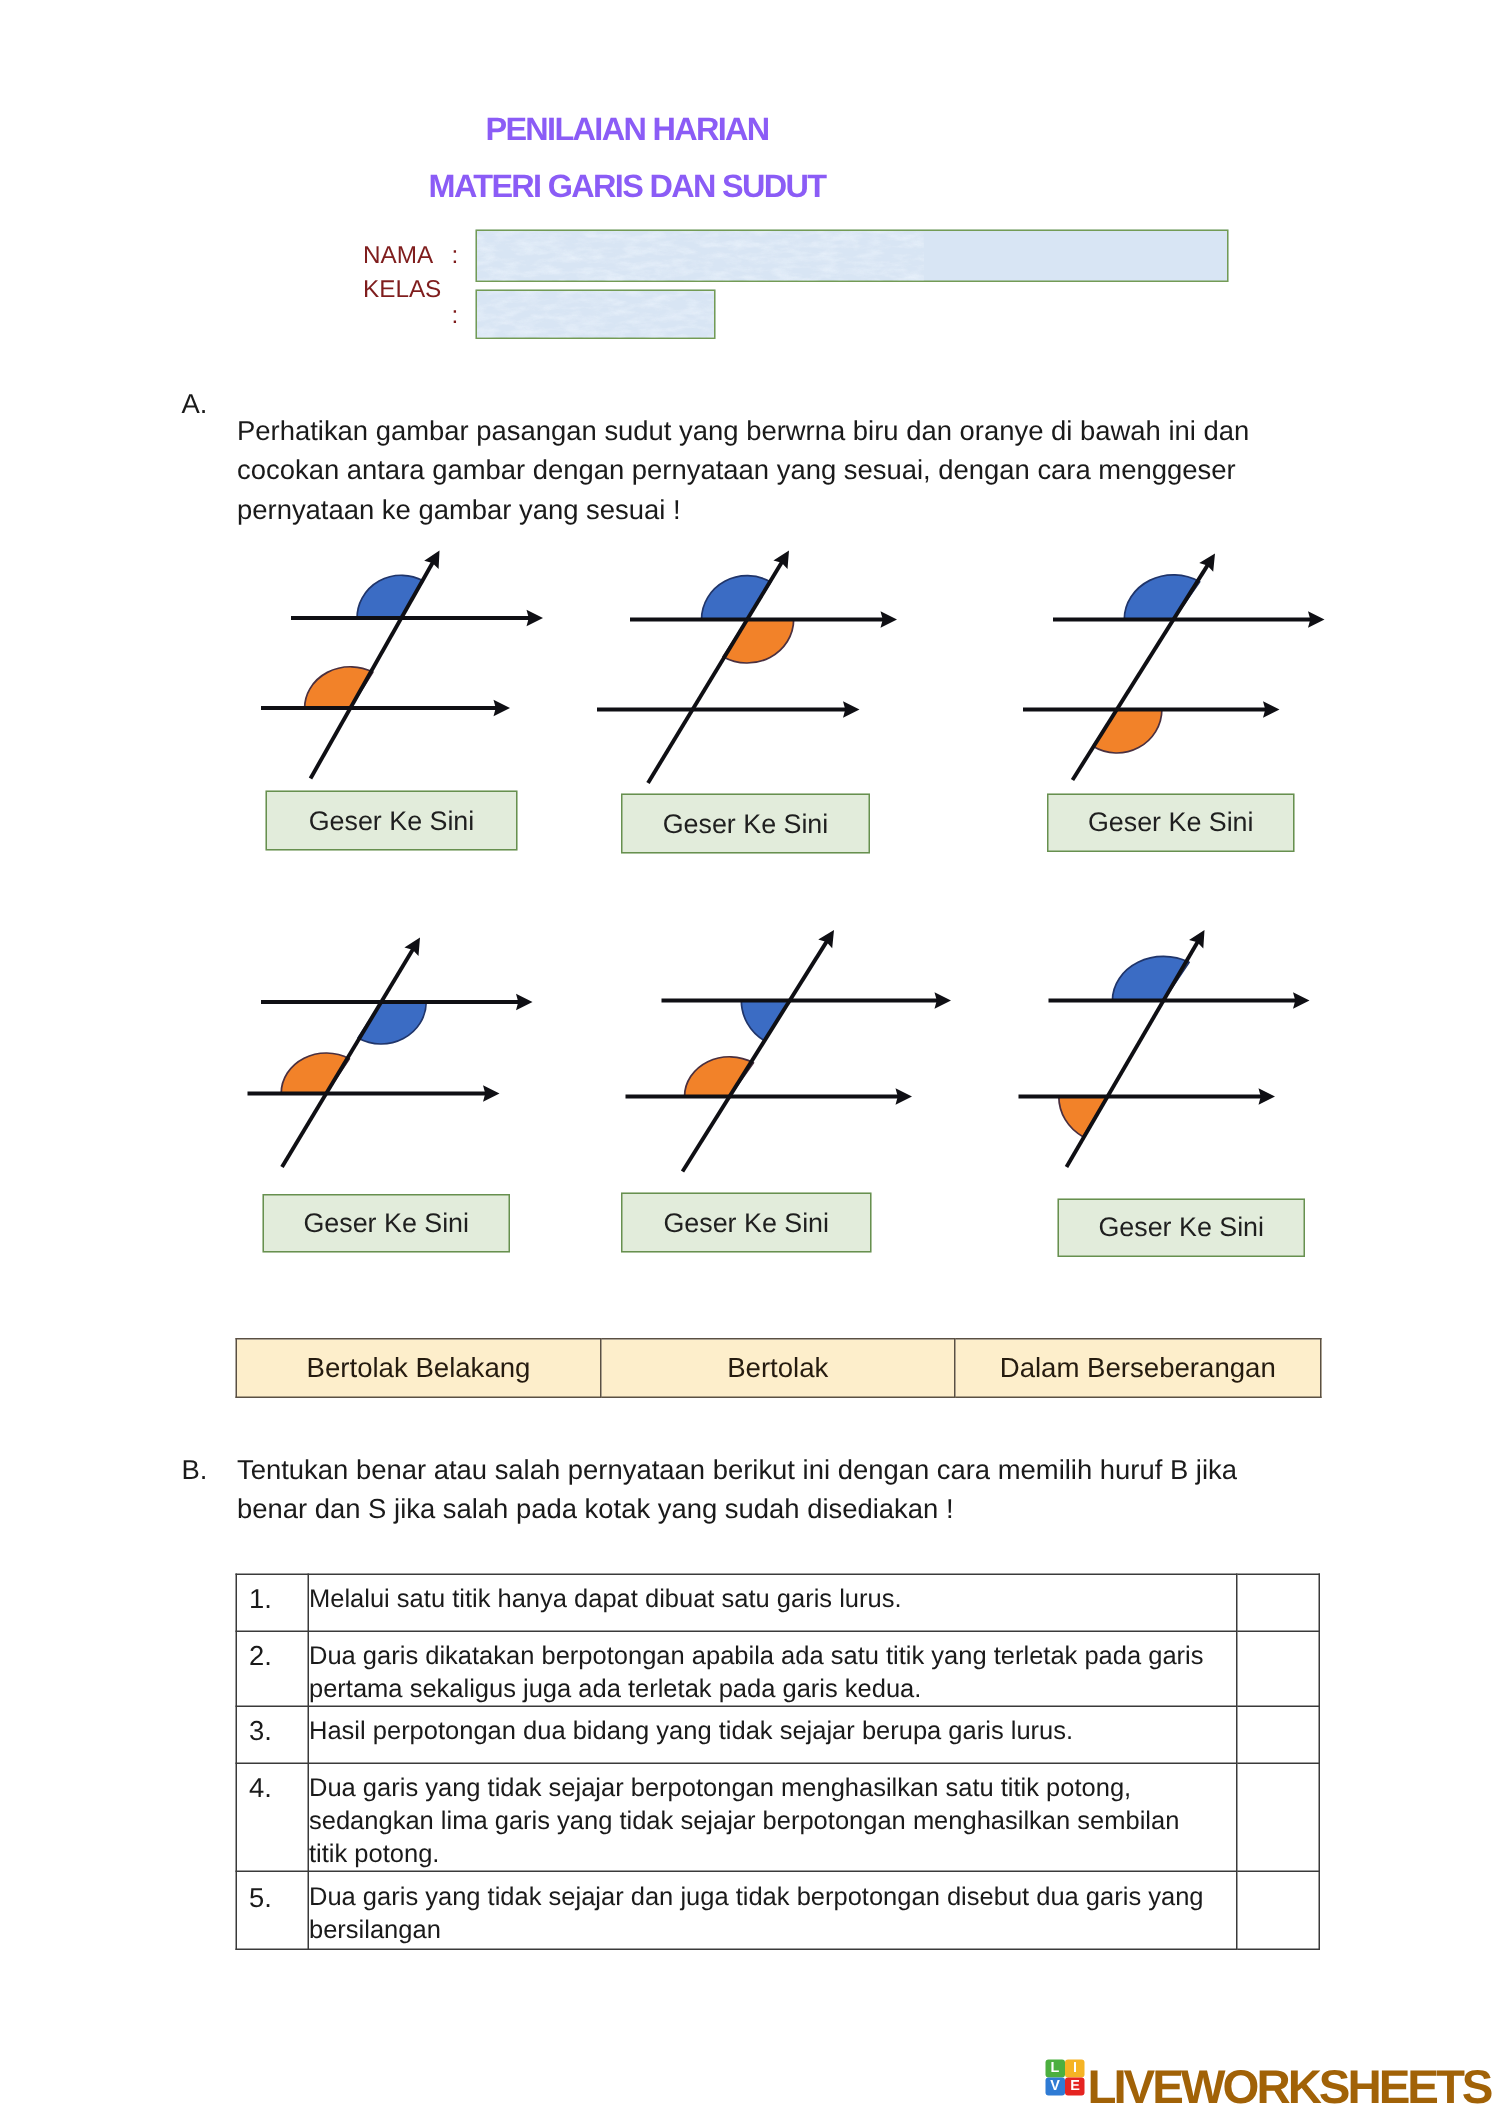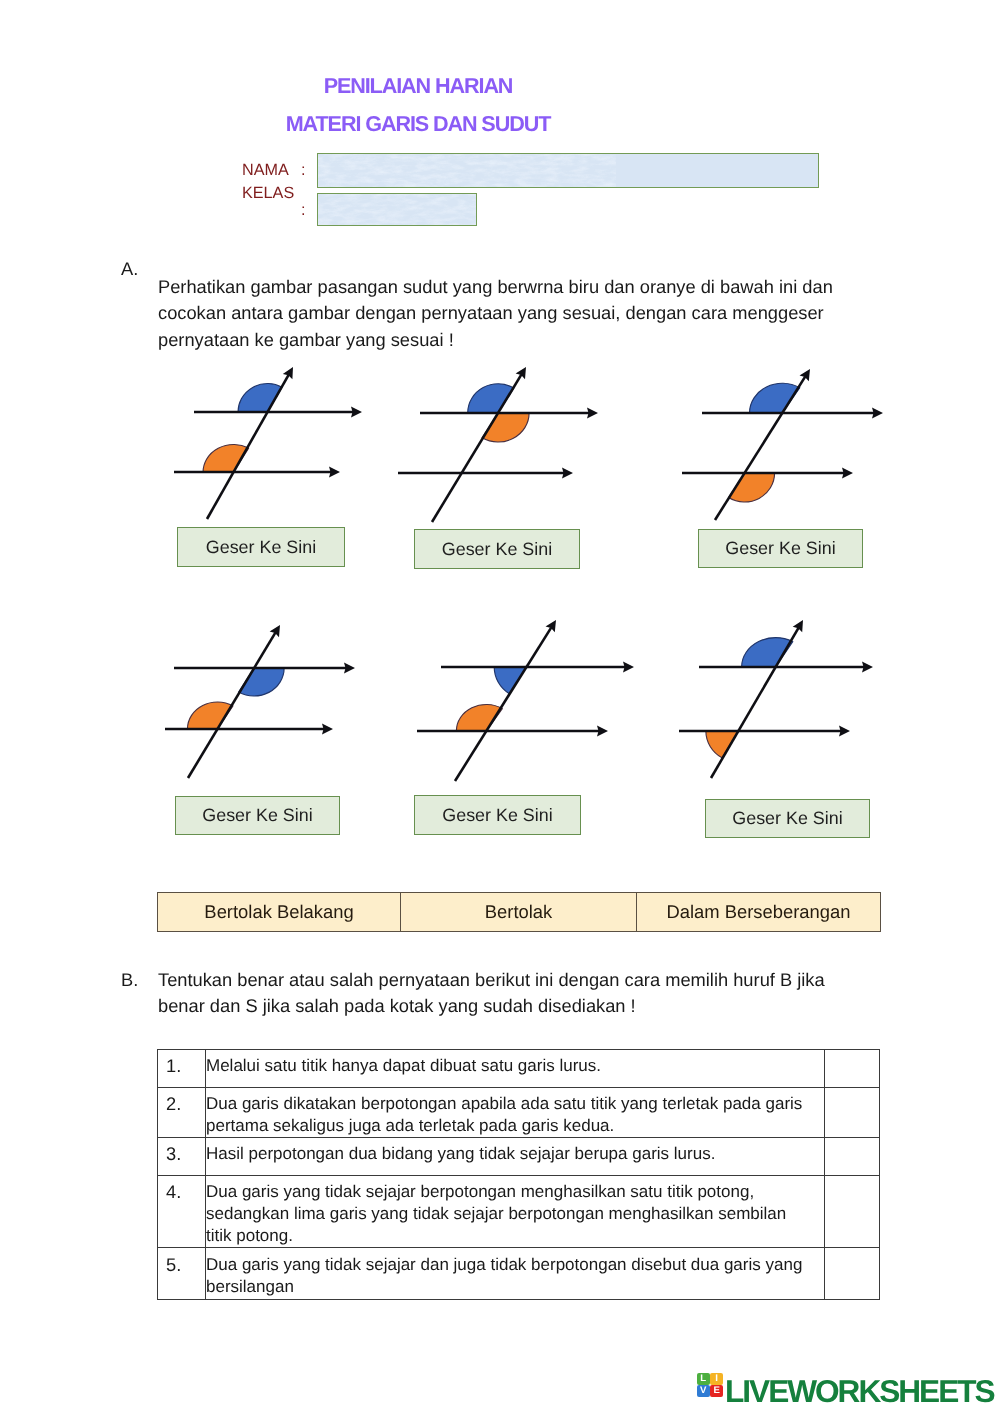--- a/index.html
+++ b/index.html
@@ -36,21 +36,21 @@
   .st-table td{border:1.15px solid #3a3a3a;padding:0;vertical-align:top;}
   .st-table td>div{padding-top:5.2px;}
   .st-no{width:48px;font-size:18.3px;line-height:22.0px;color:#1a1a1a;text-align:left;padding:0 0 0 8px !important;box-sizing:border-box;}
   .st-tx{font-size:17px;line-height:22.0px;color:#1a1a1a;padding:0 8px 0 0 !important;}
   .st-ans{width:54px;}
 
   
   .lw{position:absolute;display:flex;align-items:center;}
   .lw-tiles{display:grid;grid-template-columns:12.6px 12.6px;grid-template-rows:11.6px 11.6px;gap:0.8px;}
   .lw-tile{border-radius:2px;color:#fff;font-weight:bold;font-size:9.6px;display:flex;align-items:center;justify-content:center;line-height:1;}
-  .lw-word{font-weight:bold;font-size:31.6px;letter-spacing:-2.0px;color:#15803d;margin-left:2px;}
+  .lw-word{font-weight:bold;font-size:31.6px;letter-spacing:-2.0px;color:#a16207;margin-left:2px;}
 </style>
 </head>
 <body>
 
 <div class="page">
 
   <div class="title-line" id="title1">PENILAIAN HARIAN</div>
   <div class="title-line" id="title2">MATERI GARIS DAN SUDUT</div>
 
   <div class="field-label" style="left:242px;top:161px;">NAMA</div>

